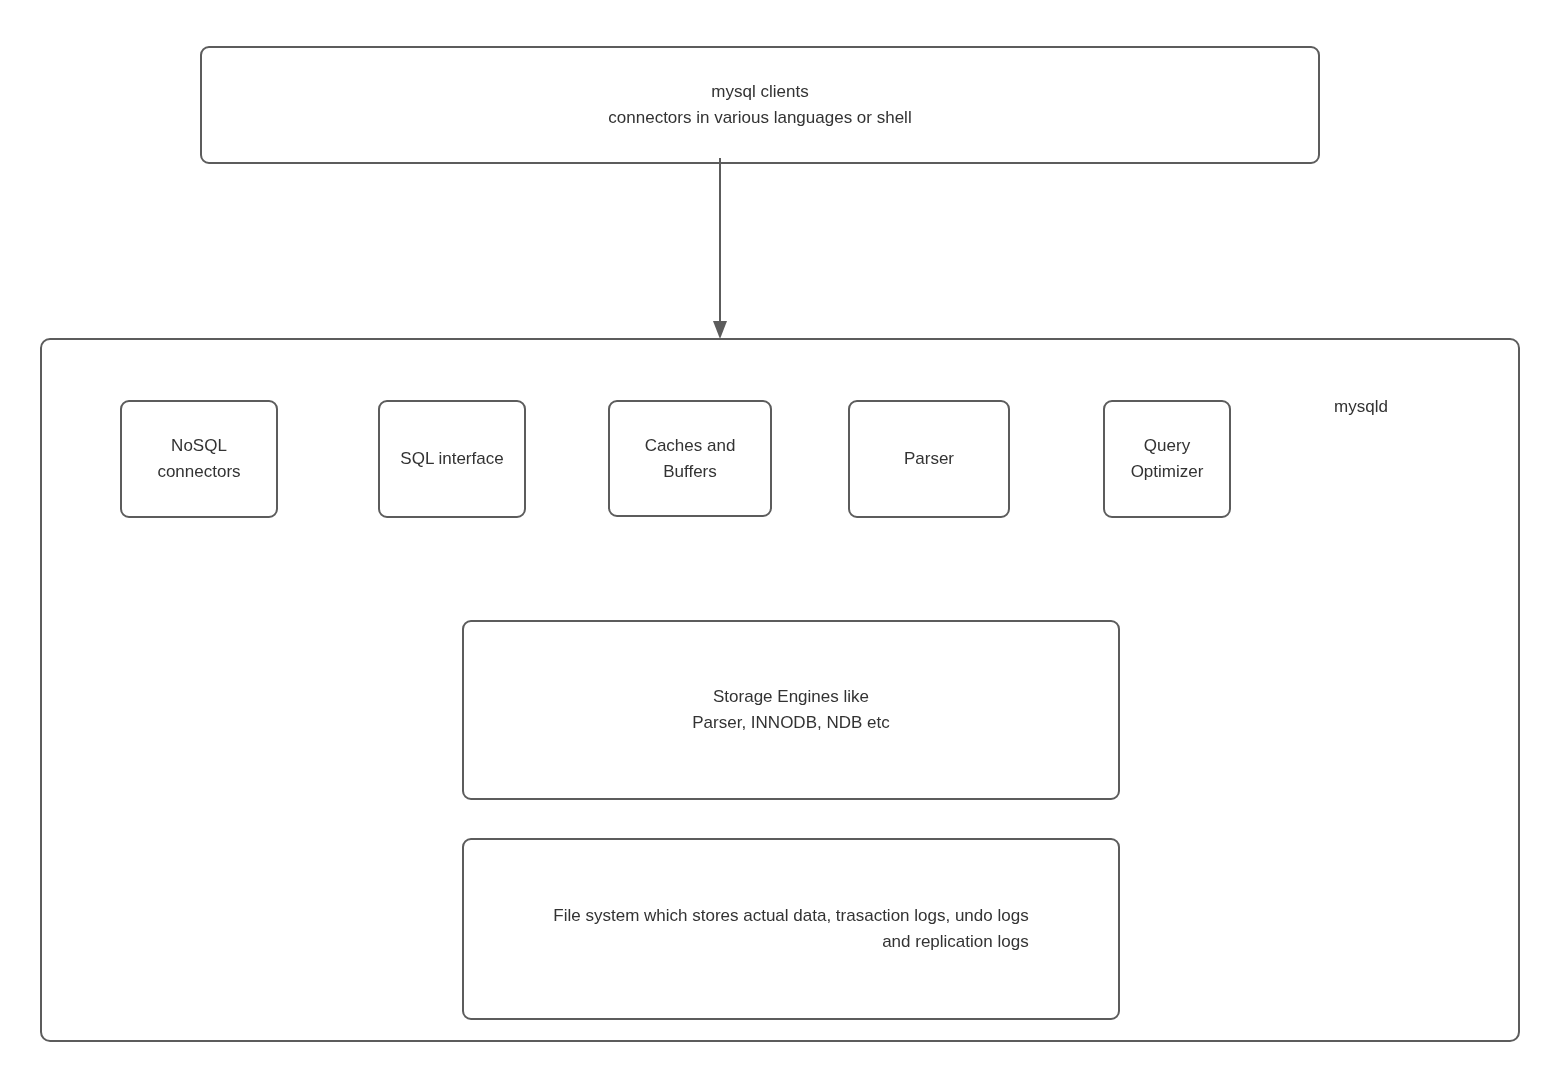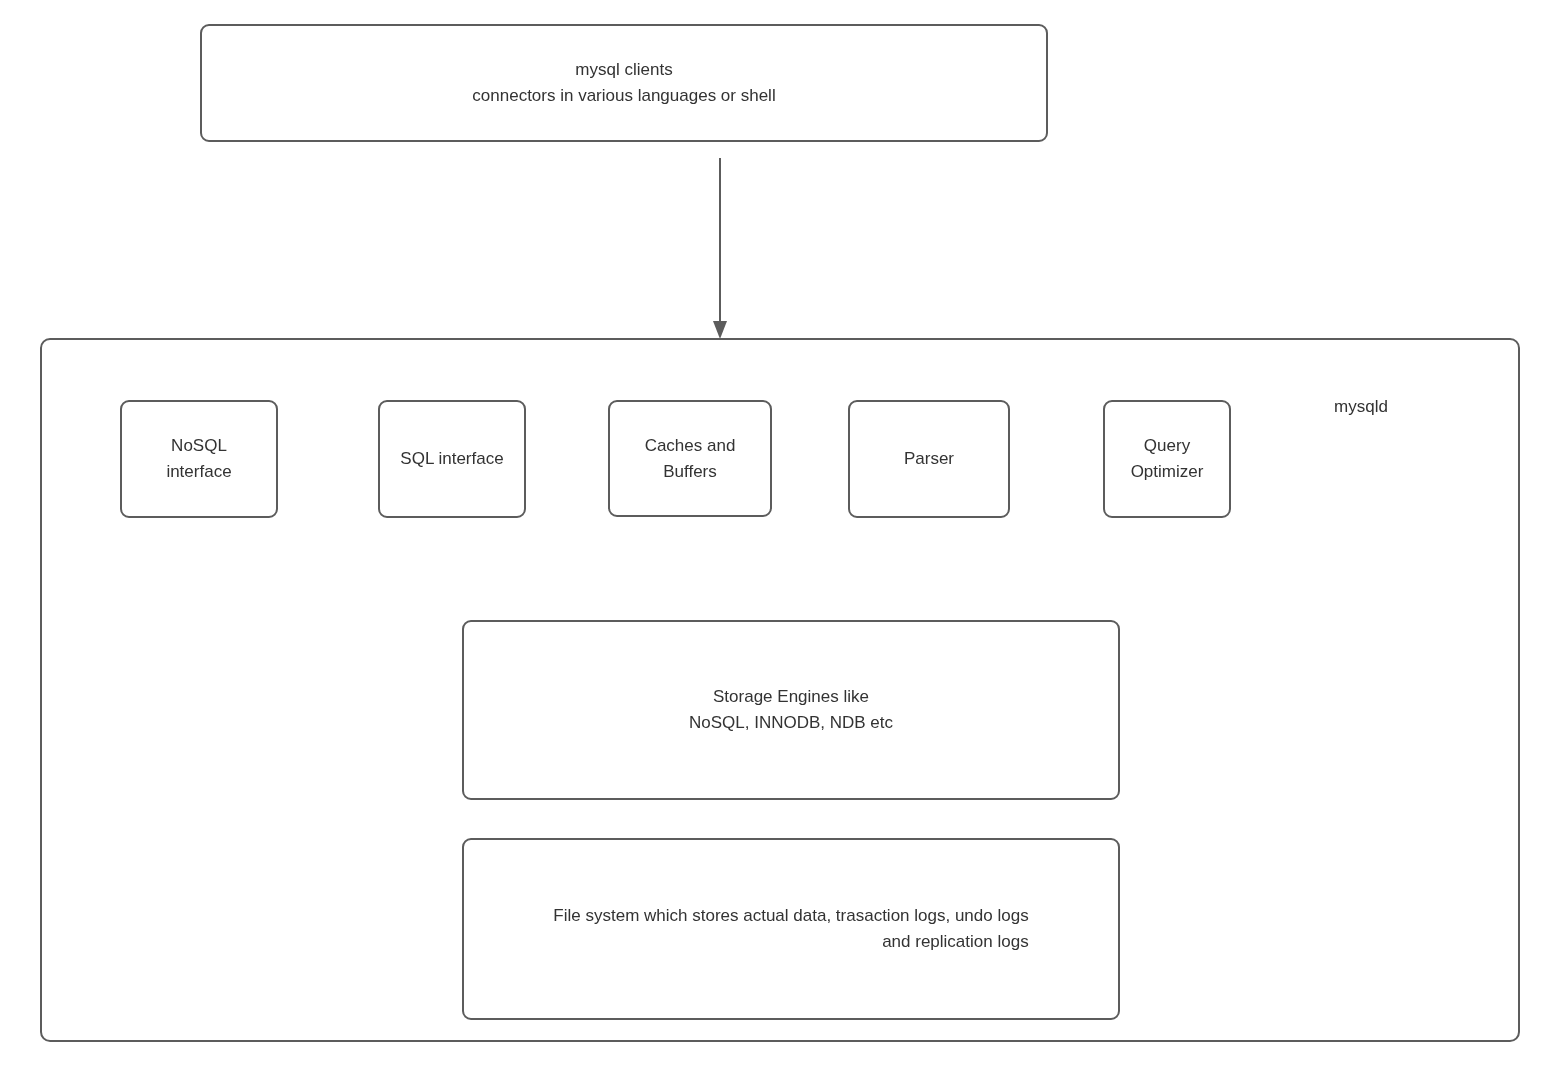--- a/index.html
+++ b/index.html
@@ -28,21 +28,21 @@
     text-align: center;
   }
   .box .label {
     white-space: pre-line;
     font-size: 17px;
     line-height: 26px;
     color: #333333;
     padding: 0 8px;
   }
   
-  #client-box { left: 200px; top: 24px; width: 848px; height: 118px; }
+  #client-box { left: 200px; top: 46px; width: 1120px; height: 118px; }
   
   #server-container {
     position: absolute;
     left: 40px; top: 338px; width: 1480px; height: 704px;
     box-sizing: border-box;
     border: 2px solid #5c5c5c;
     border-radius: 10px;
     background: #ffffff;
   }
   #server-label {
@@ -83,40 +83,40 @@
   <svg id="client-arrow" viewBox="0 0 18 181">
     <line x1="9" y1="0" x2="9" y2="164" stroke="#5c5c5c" stroke-width="2"></line>
     <polygon points="9,181 2,163 16,163" fill="#5c5c5c"></polygon>
   </svg>
 
   <div id="server-container"></div>
   <div id="server-label">mysqld</div>
 
   <div class="box" id="comp-nosql">
     <span class="label">NoSQL
-interface</span>
+connectors</span>
   </div>
   <div class="box" id="comp-sql">
     <span class="label">SQL interface</span>
   </div>
   <div class="box" id="comp-caches">
     <span class="label">Caches and
 Buffers</span>
   </div>
   <div class="box" id="comp-parser">
     <span class="label">Parser</span>
   </div>
   <div class="box" id="comp-query">
     <span class="label">Query
 Optimizer</span>
   </div>
 
   <div class="box" id="storage-box">
     <span class="label">Storage Engines like
-NoSQL, INNODB, NDB etc</span>
+Parser, INNODB, NDB etc</span>
   </div>
 
   <div class="box" id="filesystem-box">
     <span class="label">File system which stores actual data, trasaction logs, undo logs
 and replication logs</span>
   </div>
 
 </div>
 
 </body></html>

